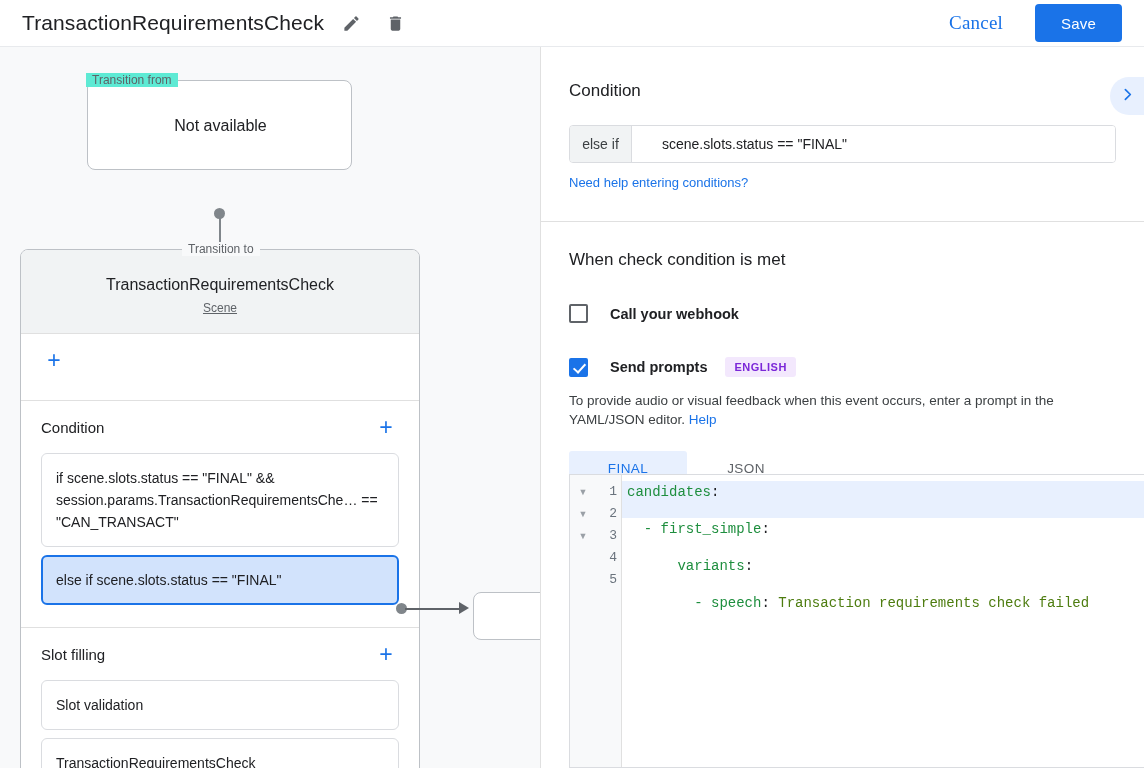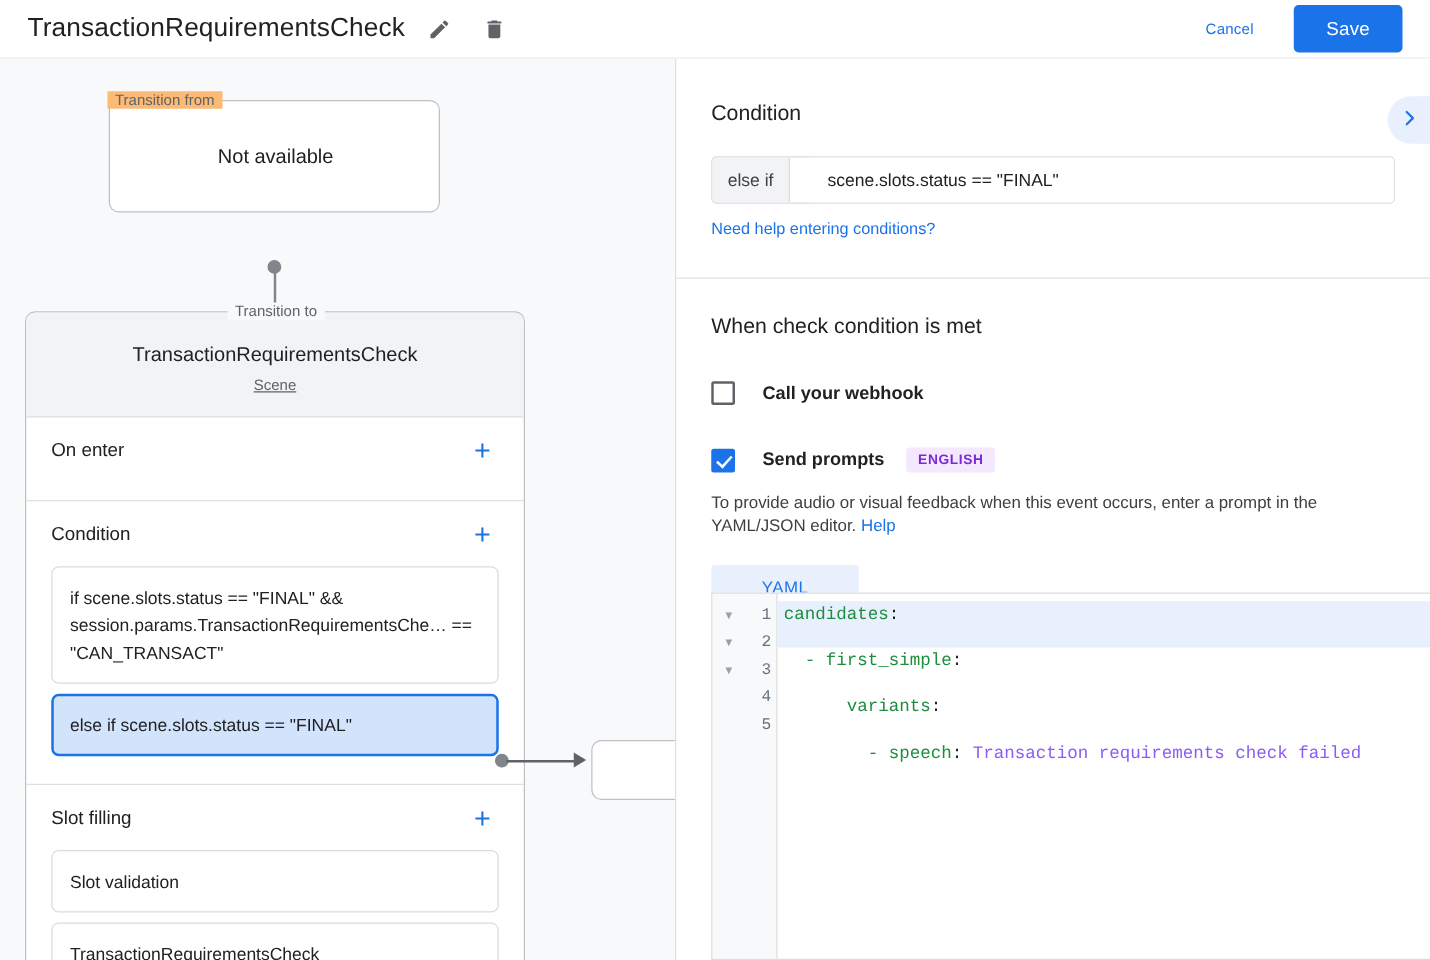--- a/index.html
+++ b/index.html
@@ -33,22 +33,22 @@
     display: flex; align-items: center; justify-content: center;
     border-radius: 50%;
     cursor: pointer;
     background: transparent; border: none; padding: 0;
   }
   .hdr-icon-btn svg { display: block; }
   #topbar-spacer { flex: 1; }
   #cancel-btn {
     background: transparent; border: none;
     color: #1a73e8;
-    font-size: 12px;
-    font-family: Liberation Sans, sans-serif;
+    font-size: 19px;
+    font-family: Liberation Serif, serif;
     font-weight: 500;
     letter-spacing: .2px;
     padding: 8px 12px;
     cursor: pointer;
     border-radius: 4px;
   }
   #save-btn {
     margin-left: 20px; margin-right: 22px;
     background: #1a73e8;
     border: none;
@@ -74,21 +74,21 @@
   
   #transition-from {
     position: absolute; left: 87px; top: 33px;
     width: 265px; height: 90px;
     border: 1px solid #bdc1c6;
     border-radius: 8px;
     background: #ffffff;
   }
   #transition-from-legend {
     position: absolute; left: 86px; top: 26px;
-    background: #fdba74;
+    background: #5eead4;
     padding: 0 6px;
     font-size: 12px;
     color: #5f6368;
     white-space: nowrap;
   }
   #transition-from-text {
     position: absolute; left: 0; top: 0; width: 265px; height: 90px;
     display: flex; align-items: center; justify-content: center;
     font-size: 16px; color: #202124;
   }
@@ -409,21 +409,21 @@
     line-height: 22px;
     font-family: "Liberation Mono", monospace;
     font-size: 14px;
     white-space: pre;
     color: #202124;
     padding-left: 5px;
   }
   .code-line.hl { background: #e8f0fe; }
   .tok-key { color: #1e8e3e; }
   .tok-punct { color: #202124; }
-  .tok-val { color: #8b5cf6; }
+  .tok-val { color: #4d7c0f; }
 </style>
 </head>
 <body>
 
 <div id="topbar">
   <div id="page-title">TransactionRequirementsCheck</div>
 
   <button class="hdr-icon-btn">
     <span>
       <svg width="19" height="19" viewBox="0 0 24 24" fill="#5f6368" aria-hidden="true">
@@ -459,21 +459,20 @@
 
   <div id="transition-to">
 
     <div id="scene-head">
       <div id="scene-head-title">TransactionRequirementsCheck</div>
       <div id="scene-head-sub">Scene</div>
     </div>
 
     <div class="section">
       <div class="section-head">
-        <div class="section-title">On enter</div>
         <button class="plus-btn">+</button>
       </div>
     </div>
 
     <div class="section">
       <div class="section-head">
         <div class="section-title">Condition</div>
         <button class="plus-btn">+</button>
       </div>
       <div class="chip">if scene.slots.status == "FINAL" &amp;&amp; session.params.TransactionRequirementsChe… == "CAN_TRANSACT"</div>
@@ -532,21 +531,22 @@
     <div class="check-row">
       <div class="cbox checked"></div>
       <div class="check-label">Send prompts</div>
       <div id="english-badge">ENGLISH</div>
     </div>
 
     <div id="prompts-desc"><span>To provide audio or visual feedback when this event occurs, enter a prompt in the YAML/JSON editor.</span>
       <a id="prompts-help-link">Help</a></div>
 
     <div id="editor-tabs">
-      <button class="etab active">YAML</button>
+      <button class="etab active">FINAL</button>
+      <button class="etab">JSON</button>
     </div>
   </div>
 
   <div id="code-editor">
     <div id="fold-gutter">
       <div class="fold-arrow">▼</div>
       <div class="fold-arrow">▼</div>
       <div class="fold-arrow">▼</div>
       <div class="fold-arrow"></div>
       <div class="fold-arrow"></div>

